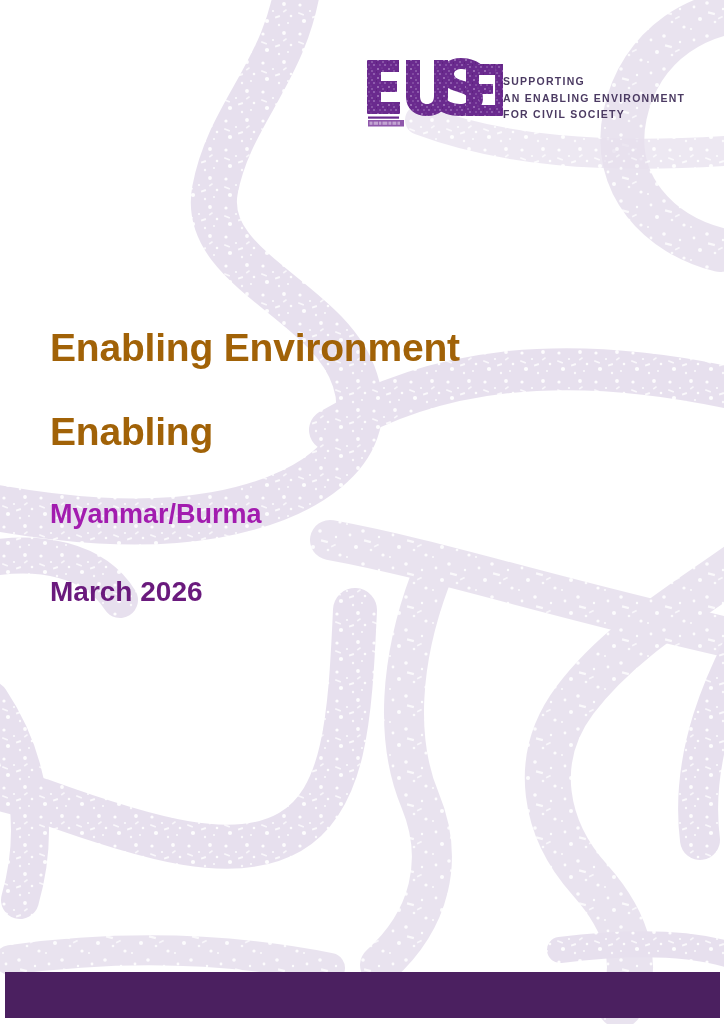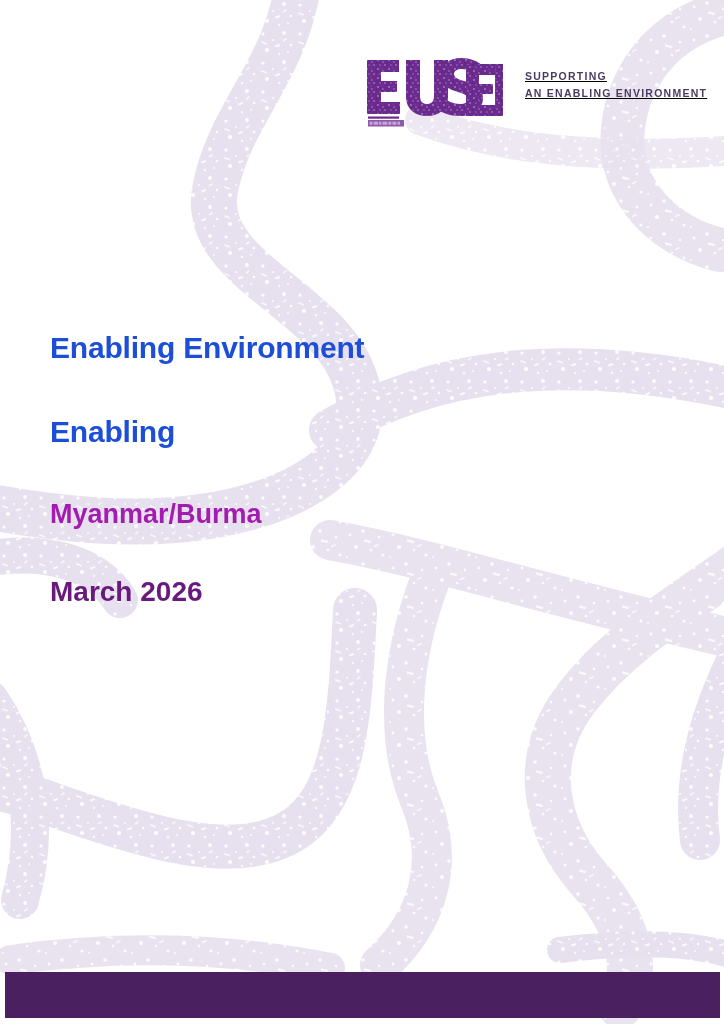--- a/index.html
+++ b/index.html
@@ -28,23 +28,21 @@
     height: 1024px;
     pointer-events: none;
   }
 
   
   .logo-block {
     position: absolute;
     left: 365px;
     top: 58px;
     display: flex;
-    align-items: flex-start;
-    gap: 22px;
-    text-decoration: underline;
+    align-items: center;
   }
   .logo-mark {
     position: relative;
     width: 138px;
     height: 70px;
   }
   .logo-mark svg { display: block; }
 
   .logo-tagline {
     margin-top: 10px;
@@ -60,23 +58,23 @@
   .logo-tagline div { white-space: nowrap; }
 
   
   .title-block {
     position: absolute;
     left: 50px;
     top: 306px;
     width: 600px;
   }
   .doc-title {
-    color: #1d4ed8;
-    font-family: "Liberation Sans", sans-serif;
-    font-size: 30px;
+    color: #a16207;
+    font-family: "Liberation Sans", sans-serif;
+    font-size: 39px;
     font-weight: bold;
     line-height: 84px;
     letter-spacing: -0.2px;
     margin: 0;
     white-space: nowrap;
   }
   .doc-subtitle {
     color: #a21caf;
     font-family: "Liberation Sans", sans-serif;
     font-size: 27px;
@@ -225,20 +223,21 @@
           <rect x="23.4" y="63.6" width="3" height="3.2" fill="#efe7f5"></rect>
           <rect x="27.4" y="63.6" width="4" height="3.2" fill="#efe7f5"></rect>
           <rect x="32.4" y="63.6" width="2.6" height="3.2" fill="#efe7f5"></rect>
         </g>
       </svg>
     </div>
 
     <div class="logo-tagline">
       <div>SUPPORTING</div>
       <div>AN ENABLING ENVIRONMENT</div>
+      <div>FOR CIVIL SOCIETY</div>
     </div>
   </div>
 
   <div class="title-block">
     <h1 class="doc-title">Enabling Environment</h1>
     <h1 class="doc-title">Enabling</h1>
     <h2 class="doc-subtitle">Myanmar/Burma</h2>
     <h2 class="doc-date">March 2026</h2>
   </div>
 

